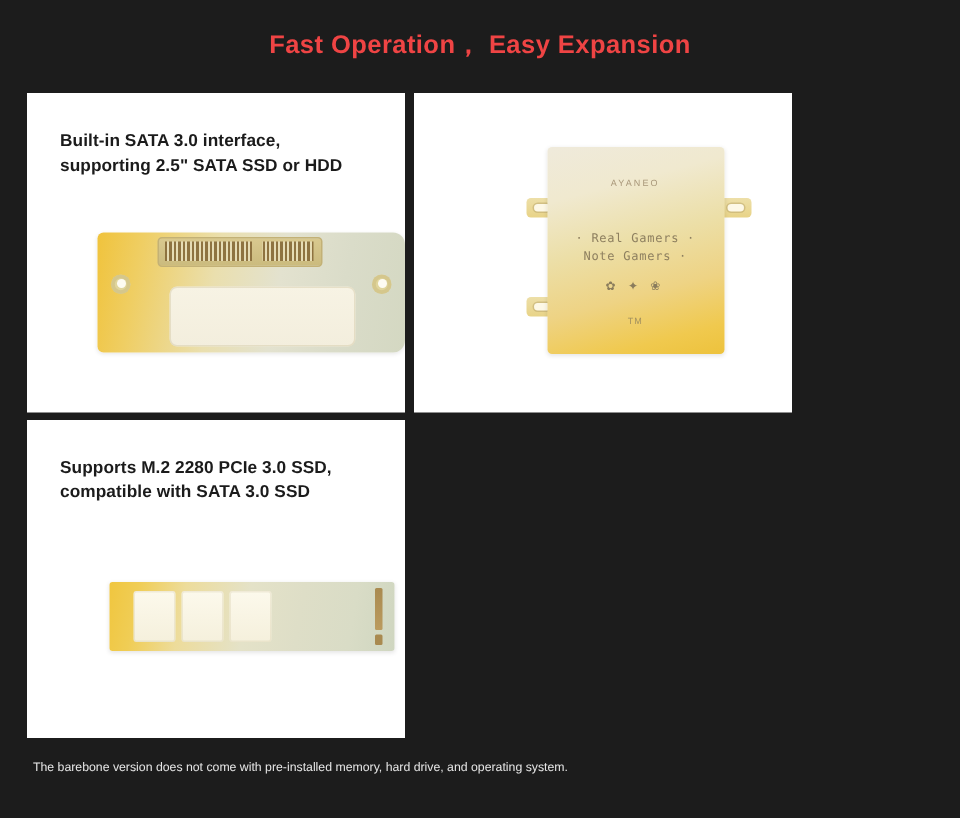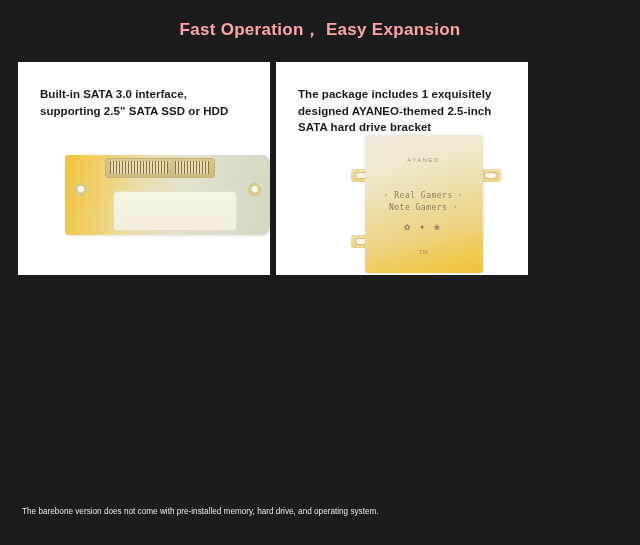--- a/index.html
+++ b/index.html
@@ -9,21 +9,21 @@
     font-family:"Liberation Sans", sans-serif;
     color:#ffffff;
     overflow:hidden;
     position:relative;
   }
   .page-title {
     text-align:center;
     font-size:17px;
     font-weight:700;
     letter-spacing:0.3px;
-    color:#fca5a5;
+    color:#ef4444;
     padding-top:18px;
   }
   .grid {
     position:absolute;
     left:18px; top:62px;
     width:510px; height:430px;
     display:grid;
     grid-template-columns:1fr 1fr;
     grid-template-rows:1fr 1fr;
     column-gap:6px;
@@ -286,38 +286,49 @@
           <div class="pin-group pg-b"></div>
         </div>
         <div class="mount-hole mh-left"></div>
         <div class="mount-hole mh-right"></div>
         <div class="sata-label"></div>
       </div>
     </div>
   </div>
 
   <div class="card">
-    <div class="card-text">The package includes 1 exquisitely designed AYANEO-themed 2.5-inch SATA hard drive bracket</div>
     <div class="card-art">
       <div class="bracket-wrap">
         <div class="tab tab-l1"></div>
         <div class="tab tab-l2"></div>
         <div class="tab tab-r1"></div>
         <div class="bracket">
           <div class="bk-brand">AYANEO</div>
           <div class="bk-slogan">
             <div>· Real Gamers ·</div>
             <div>Note Gamers ·</div>
           </div>
           <div class="bk-glyphs">✿ ✦ ❀</div>
           <div class="bk-foot">TM</div>
         </div>
       </div>
     </div>
   </div>
 
 
+  <div class="card">
+    <div class="card-text">Supports M.2 2280 PCIe 3.0 SSD, compatible with SATA 3.0 SSD</div>
+    <div class="card-art">
+      <div class="m2">
+        <div class="m2-chip mc1"></div>
+        <div class="m2-chip mc2"></div>
+        <div class="m2-chip mc3"></div>
+        <div class="m2-conn"></div>
+        <div class="m2-conn2"></div>
+      </div>
+    </div>
+  </div>
 
 </div>
 
 <div class="footer-note">
   <div>The barebone version does not come with pre-installed memory, hard drive, and operating system.</div>
 </div>
 
 </body></html>

